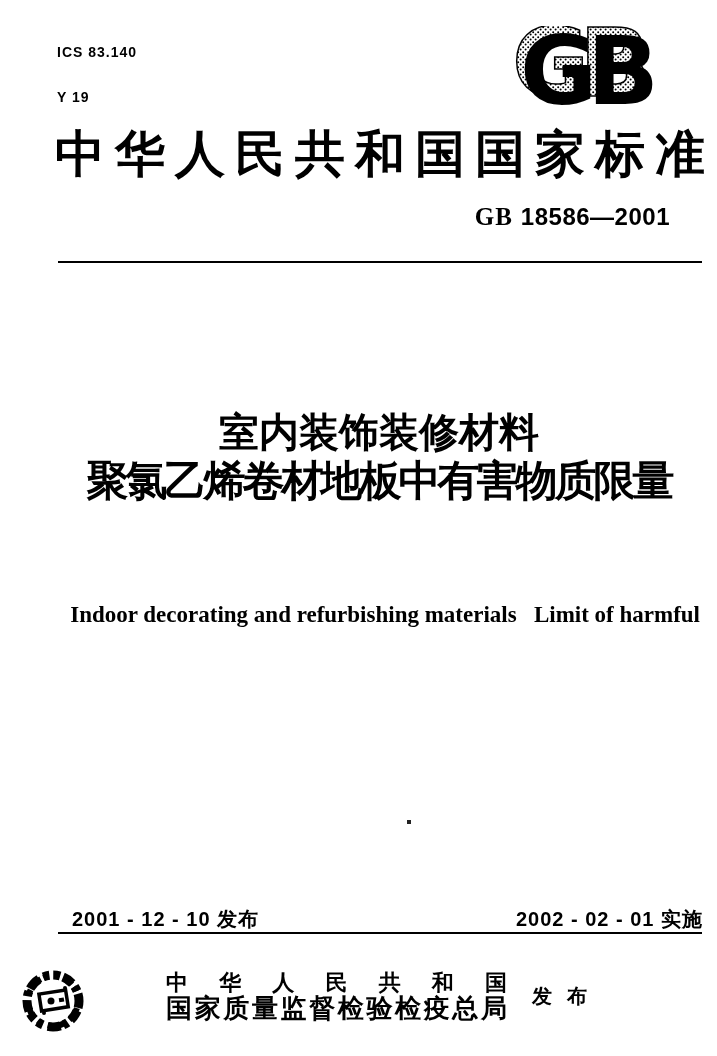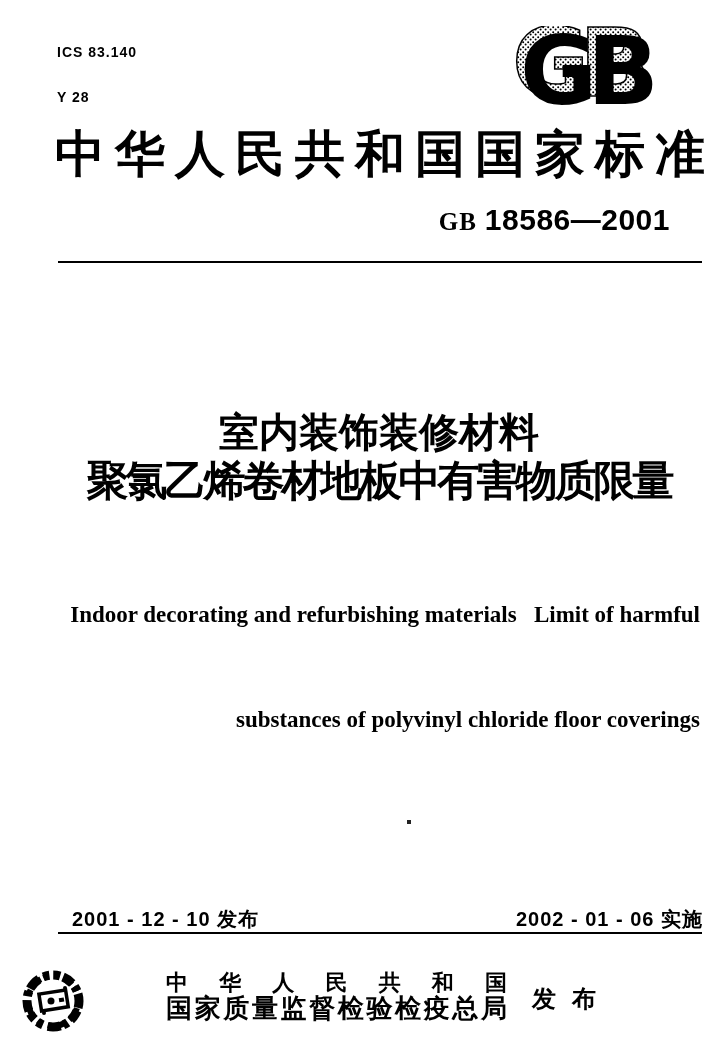--- a/index.html
+++ b/index.html
@@ -65,21 +65,21 @@
   .code-prefix {
     font-family: "Liberation Serif", serif;
     font-weight: bold;
     font-size: 25px;
     letter-spacing: 1px;
     margin-right: 8px;
   }
   .code-number {
     font-family: "Liberation Sans", sans-serif;
     font-weight: bold;
-    font-size: 30px;
+    font-size: 24px;
     letter-spacing: 0.5px;
   }
 
   .rule {
     position: absolute;
     left: 58px;
     right: 15px;
     height: 2px;
     background: #000;
   }
@@ -167,33 +167,33 @@
     line-height: 27px;
     margin-top: 1px;
     white-space: nowrap;
   }
   .publish-label {
     position: absolute;
     left: 532px;
     top: 983px;
     font-family: "Liberation Serif", serif;
     font-weight: bold;
-    font-size: 24px;
+    font-size: 20px;
     word-spacing: 10px;
     white-space: pre;
   }
 </style>
 </head>
 <body>
 
 <div class="page">
 
   <div class="ics">
     <div>ICS 83.140</div>
-    <div>Y 28</div>
+    <div>Y 19</div>
   </div>
 
   <div class="gb-logo">
     <svg width="160" height="80" viewBox="0 0 160 80">
       <defs>
         <pattern id="stipple" width="5" height="5" patternUnits="userSpaceOnUse">
           <rect width="5" height="5" fill="#ffffff"></rect>
           <circle cx="1.2" cy="1.2" r="1" fill="#000"></circle>
           <circle cx="3.6" cy="3.6" r="1" fill="#000"></circle>
         </pattern>
@@ -221,28 +221,27 @@
     <span class="code-prefix">GB</span><span class="code-number">18586—2001</span>
   </div>
 
   <div class="rule rule-top"></div>
 
   <div class="cn-title cn-title-1">室内装饰装修材料</div>
   <div class="cn-title cn-title-2">聚氯乙烯卷材地板中有害物质限量</div>
 
   <div class="en-title">
     <div>Indoor decorating and refurbishing materials   Limit of harmful</div>
-    <div>substances of polyvinyl chloride floor coverings</div>
   </div>
 
   <div class="artifact-dot"></div>
 
   <div class="date-row">
     <span>2001 - 12 - 10 发布</span>
-    <span>2002 - 01 - 06 实施</span>
+    <span>2002 - 02 - 01 实施</span>
   </div>
 
   <div class="rule rule-bottom"></div>
 
   <div class="seal">
     <svg width="64" height="66" viewBox="0 0 64 66">
       <circle cx="32" cy="33" r="26" fill="none" stroke="#000" stroke-width="9" stroke-dasharray="7 3 11 4 5 3 13 5 6 4"></circle>
       <circle cx="32" cy="33" r="25" fill="none" stroke="#000" stroke-width="6" stroke-dasharray="4 6 9 3 5 7" transform="rotate(40 32 33)"></circle>
       <rect x="19" y="24" width="27" height="17" fill="none" stroke="#000" stroke-width="3.5" transform="rotate(-9 32 32)"></rect>
       <circle cx="30" cy="33" r="3.5" fill="#000"></circle>

